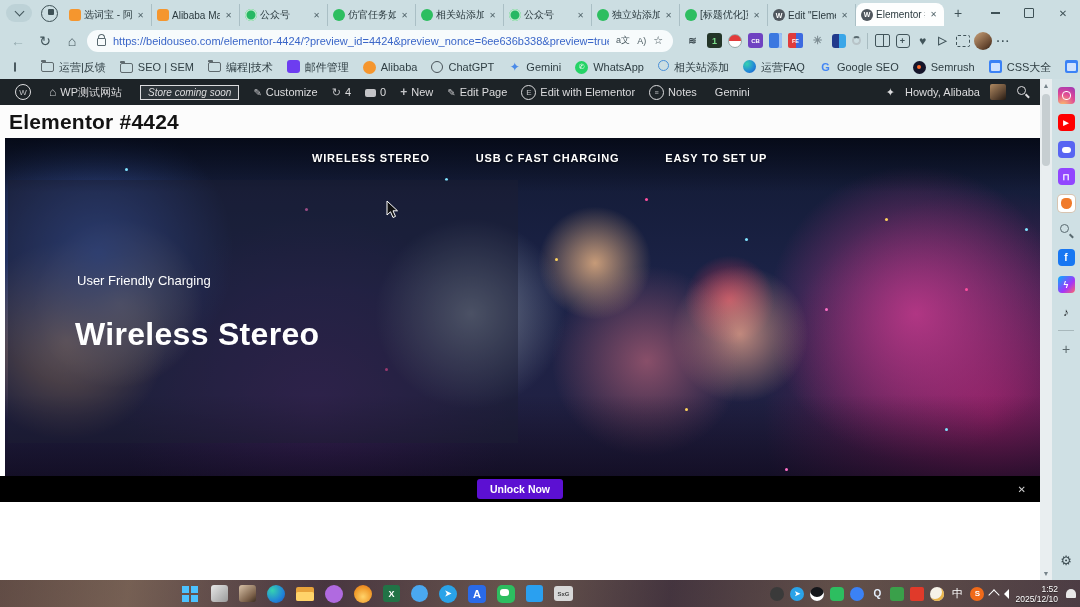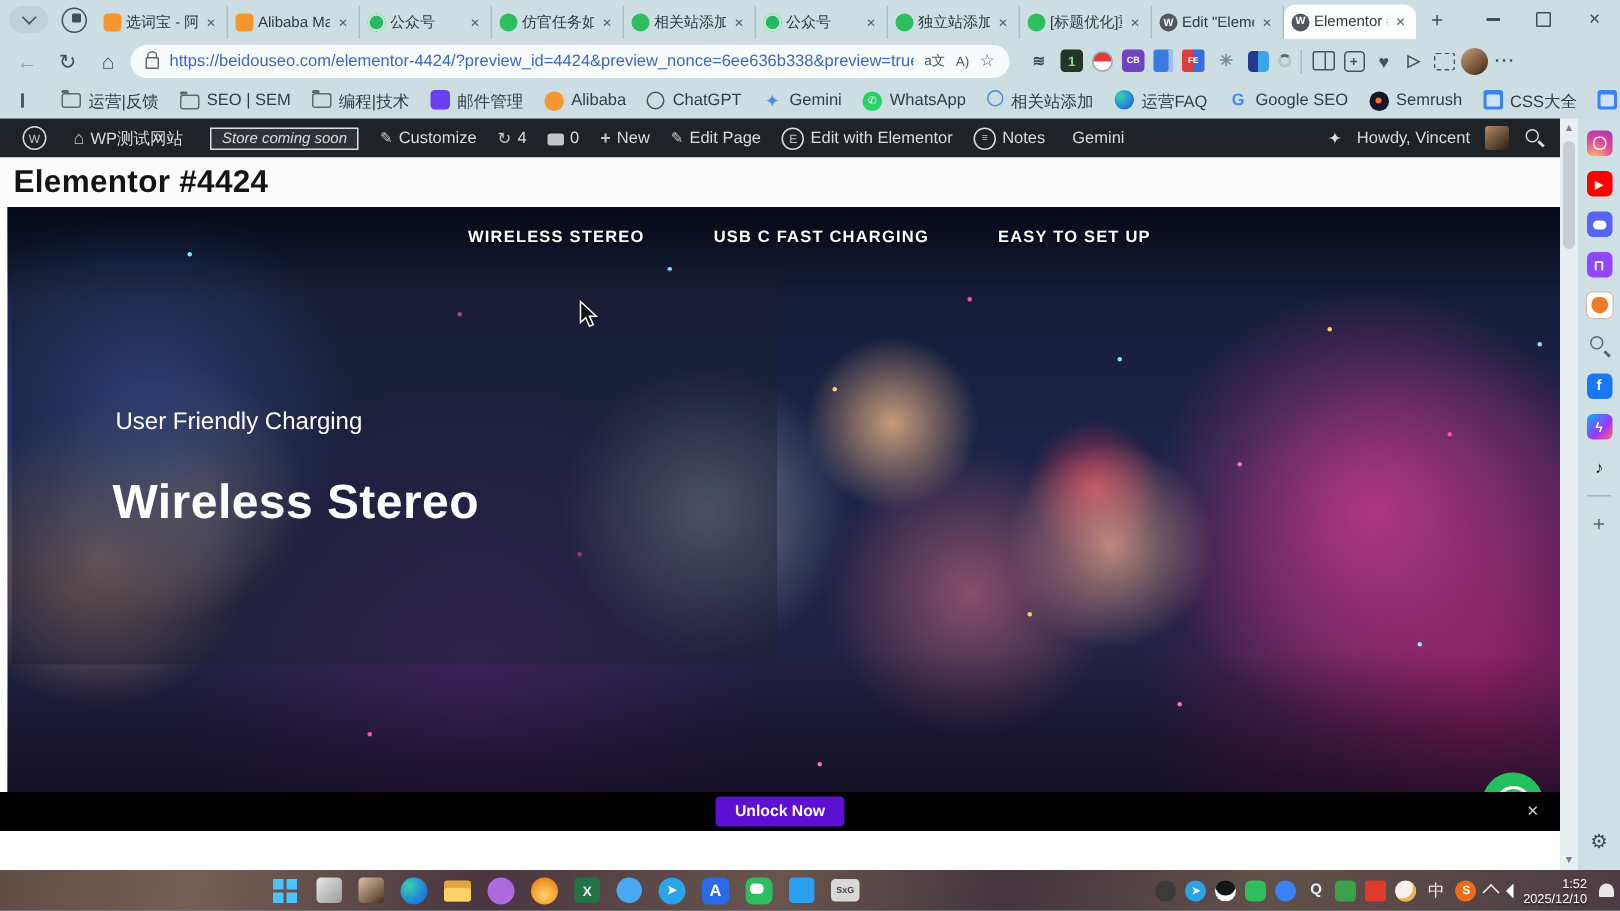--- a/index.html
+++ b/index.html
@@ -120,21 +120,21 @@
   .wp-avatar{width:16px;height:16px;border-radius:2px;background:linear-gradient(140deg,#b08a62,#5a4330 65%,#241a12);}
   .mag-w{position:relative;width:14px;height:14px;}
   .mag-w::before{content:"";position:absolute;width:7px;height:7px;border:1.6px solid #dcdcde;border-radius:50%;top:1px;left:1px;}
   .mag-w::after{content:"";position:absolute;width:5px;height:1.6px;background:#dcdcde;bottom:2px;right:0;transform:rotate(45deg);}
 
   
   .titlebar{height:33px;background:#fcfcfc;display:flex;align-items:center;padding-left:9px;flex-shrink:0;}
   .pagetitle{font-size:21px;font-weight:bold;color:#141414;letter-spacing:0.2px;}
 
   
-  .hero{position:relative;height:390px;margin-left:5px;overflow:hidden;flex-shrink:0;
+  .hero{position:relative;height:338px;margin-left:5px;overflow:hidden;flex-shrink:0;
     background:
       linear-gradient(180deg,rgba(4,8,20,0.85) 0%,rgba(4,8,20,0) 16%),
       linear-gradient(0deg,rgba(12,6,24,0.65) 0%,rgba(12,6,24,0) 24%),
       radial-gradient(circle at 9% 34%,rgba(60,93,176,0.85) 0%,rgba(60,93,176,0) 14%),
       radial-gradient(circle at 6% 60%,rgba(201,154,110,0.8) 0%,rgba(201,154,110,0) 10%),
       radial-gradient(circle at 11% 49%,rgba(216,180,122,0.7) 0%,rgba(216,180,122,0) 9%),
       radial-gradient(circle at 45% 52%,rgba(141,152,165,0.75) 0%,rgba(141,152,165,0) 16%),
       radial-gradient(circle at 57% 37%,rgba(217,168,126,0.9) 0%,rgba(217,168,126,0) 9%),
       radial-gradient(circle at 62% 66%,rgba(163,90,114,0.8) 0%,rgba(163,90,114,0) 14%),
       radial-gradient(circle at 71% 58%,rgba(216,154,134,0.85) 0%,rgba(216,154,134,0) 9%),
@@ -144,21 +144,21 @@
       radial-gradient(circle at 30% 80%,rgba(80,40,110,0.6) 0%,rgba(80,40,110,0) 25%),
       linear-gradient(180deg,#121a33 0%,#1c2348 45%,#232041 100%);}
   .confetti{position:absolute;width:3px;height:3px;border-radius:50%;background:#7fe3ff;top:30px;left:120px;
     box-shadow:180px 40px 0 #ff70c8, 320px 10px 0 #7fe3ff, 430px 90px 0 #ffd45e, 520px 30px 0 #ff4fa0,
       620px 70px 0 #7fe3ff, 700px 140px 0 #ff70c8, 760px 50px 0 #ffd45e, 840px 120px 0 #ff4fa0,
       900px 60px 0 #7fe3ff, 960px 180px 0 #ff70c8, 260px 200px 0 #ff4fa0, 560px 240px 0 #ffd45e,
       660px 300px 0 #ff70c8, 820px 260px 0 #7fe3ff, 120px 320px 0 #ff4fa0, 420px 340px 0 #ff70c8;}
   .heronav{position:absolute;top:14px;left:307px;display:flex;gap:46px;color:#fff;font-size:11px;
     font-weight:bold;letter-spacing:0.8px;text-shadow:0 1px 2px rgba(0,0,0,0.6);}
   .overlay{position:absolute;left:3px;top:42px;width:510px;height:263px;background:rgba(28,30,52,0.45);}
-  .eyebrow{position:absolute;left:72px;top:135px;font-size:16px;color:#fff;}
+  .eyebrow{position:absolute;left:72px;top:135px;font-size:13px;color:#fff;}
   .herotitle{position:absolute;left:70px;top:178px;font-size:32px;font-weight:800;color:#fff;letter-spacing:0.3px;}
   .herodesc{position:absolute;left:72px;top:227px;width:440px;font-size:13px;line-height:23px;color:#f2f2f2;}
   .cursor{position:absolute;left:381px;top:62px;}
   .wa-float{position:absolute;left:983px;top:377px;width:41px;height:41px;border-radius:50%;
     background:#23c15e;display:flex;align-items:center;justify-content:center;}
   .wa-float::after{content:"";width:20px;height:20px;border:2px solid #fff;border-radius:50%;}
 
   
   .promo{height:26px;background:#000;display:flex;align-items:center;justify-content:center;
     gap:12px;position:relative;flex-shrink:0;}
@@ -510,21 +510,21 @@
               <span class="label">Notes</span>
             </div>
 
             <div class="wp-item">
               <span class="wpi"></span>
               <span class="label">Gemini</span>
             </div>
           </div>
         <div class="wp-right">
           <span class="sparkle">✦</span>
-          <span>Howdy, Vincent</span>
+          <span>Howdy, Alibaba</span>
           <span class="wp-avatar"></span>
           <span class="mag-w"></span>
         </div>
       </div>
 
       <div class="titlebar">
         <span class="pagetitle">Elementor #4424</span>
       </div>
 
       <div class="hero">

